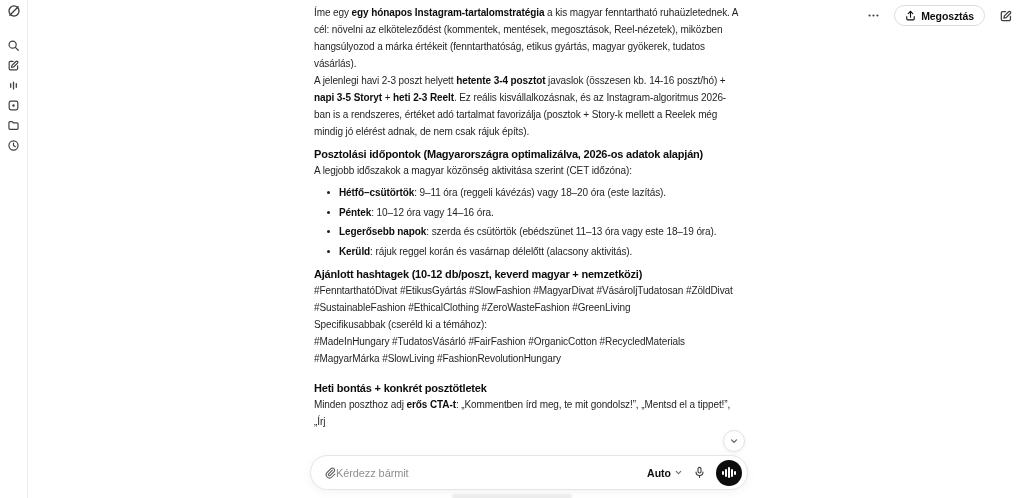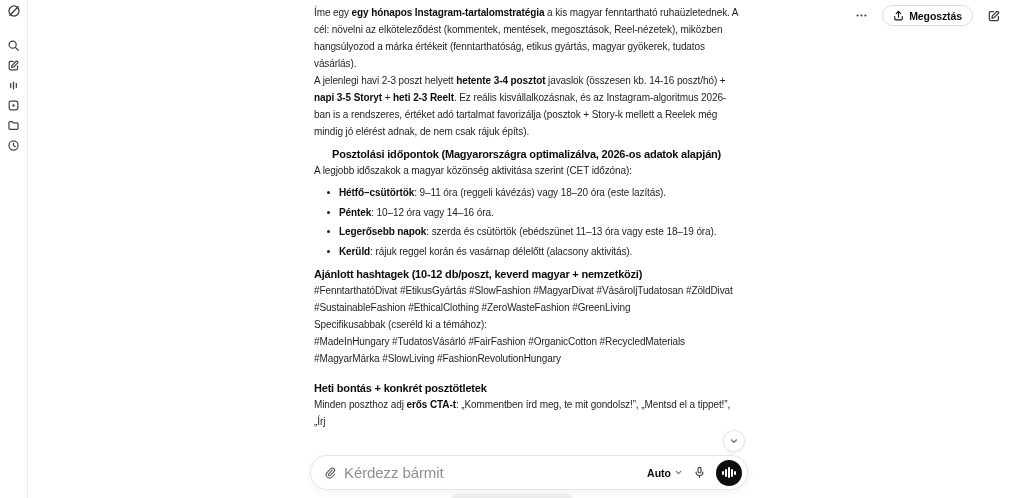--- a/index.html
+++ b/index.html
@@ -10,40 +10,40 @@
   .sidebar { position:absolute; left:0; top:0; width:28px; height:498px;
     background:#fff; border-right:1px solid #ececec; display:flex;
     flex-direction:column; align-items:center; padding-top:4px; z-index:5; }
   .side-icon { width:14px; height:14px; display:flex; align-items:center;
     justify-content:center; cursor:pointer; }
   .side-icon svg { display:block; }
   .side-icon + .side-icon { margin-top:6px; }
   .side-icon.logo { margin-bottom:8px; }
 
   
-  .topbar { position:absolute; top:5px; right:20px; display:flex;
+  .topbar { position:absolute; top:5px; right:8px; display:flex;
     align-items:center; gap:11px; z-index:6; }
   .icon-btn { width:20px; height:20px; display:flex; align-items:center;
     justify-content:center; cursor:pointer; border-radius:50%; }
   .share-pill { display:flex; align-items:center; gap:5px; height:21px;
     padding:0 10px; border:1px solid #dcdcdc; border-radius:999px;
     background:#fff; cursor:pointer; }
   .share-pill .lbl { font-size:10.5px; font-weight:700; color:#0d0d0d;
     letter-spacing:-0.1px; }
 
   
   .main { position:absolute; left:28px; top:0; width:996px; height:356px; }
   .column { width:424px; margin:0 auto; padding-top:4px; font-size:10px;
     line-height:17px; letter-spacing:-0.1px; color:#1f1f1f; }
   .column b { font-weight:700; color:#0d0d0d; }
   .column p { margin:0; }
   h3 { font-size:11px; line-height:16px; font-weight:700; color:#0d0d0d;
     letter-spacing:-0.2px; }
   .p2 { margin-top:4px; }
-  .h-times { margin-top:6px;margin-left:18px; }
+  .h-times { margin-top:6px; }
   .p-intro { margin-top:4px; }
   ul.times { list-style:none; margin:5px 0 0 0; padding-left:25px; }
   ul.times li { position:relative; margin-bottom:2.5px; }
   ul.times li::before { content:""; position:absolute; left:-12px; top:7px;
     width:3px; height:3px; border-radius:50%; background:#1f1f1f; }
   .p-insights { margin-top:4px; }
   .h-hashtags { margin-top:6px; }
   .p-gen-label { margin-top:4px; }
   .p-gen-tags { margin-top:1px; }
   .p-spec-label { margin-top:2px; }
@@ -56,21 +56,21 @@
     border-radius:50%; background:#fff; border:1px solid #e3e3e3;
     box-shadow:0 1px 4px rgba(0,0,0,.06); display:flex; align-items:center;
     justify-content:center; cursor:pointer; z-index:7; }
 
   
   .composer { position:absolute; left:310px; top:455px; width:438px; height:35px;
     background:#fff; border:1px solid #e5e5e5; border-radius:20px;
     box-shadow:0 2px 10px rgba(0,0,0,.05); display:flex; align-items:center;
     padding:0 5px 0 13px; z-index:8; }
   .composer .clip { display:flex; align-items:center; cursor:pointer; }
-  .composer .placeholder { margin-left:8px; font-size:15px; color:#8f8f8f;
+  .composer .placeholder { font-size:11px; color:#8f8f8f;
     flex:1 1 auto; cursor:text; letter-spacing:-0.1px; }
   .composer .right { display:flex; align-items:center; gap:10px; }
   .model-btn { display:flex; align-items:center; gap:3px; cursor:pointer; }
   .model-btn .lbl { font-size:10.5px; font-weight:600; color:#0d0d0d; }
   .mic-btn { display:flex; align-items:center; cursor:pointer; }
   .voice-btn { width:26px; height:26px; border-radius:50%; background:#0d0d0d;
     display:flex; align-items:center; justify-content:center; gap:1.4px;
     cursor:pointer; }
   .voice-btn i { display:block; width:1.8px; border-radius:2px; background:#fff; }
   .voice-btn i:nth-child(1){height:4px;} .voice-btn i:nth-child(2){height:8px;}

